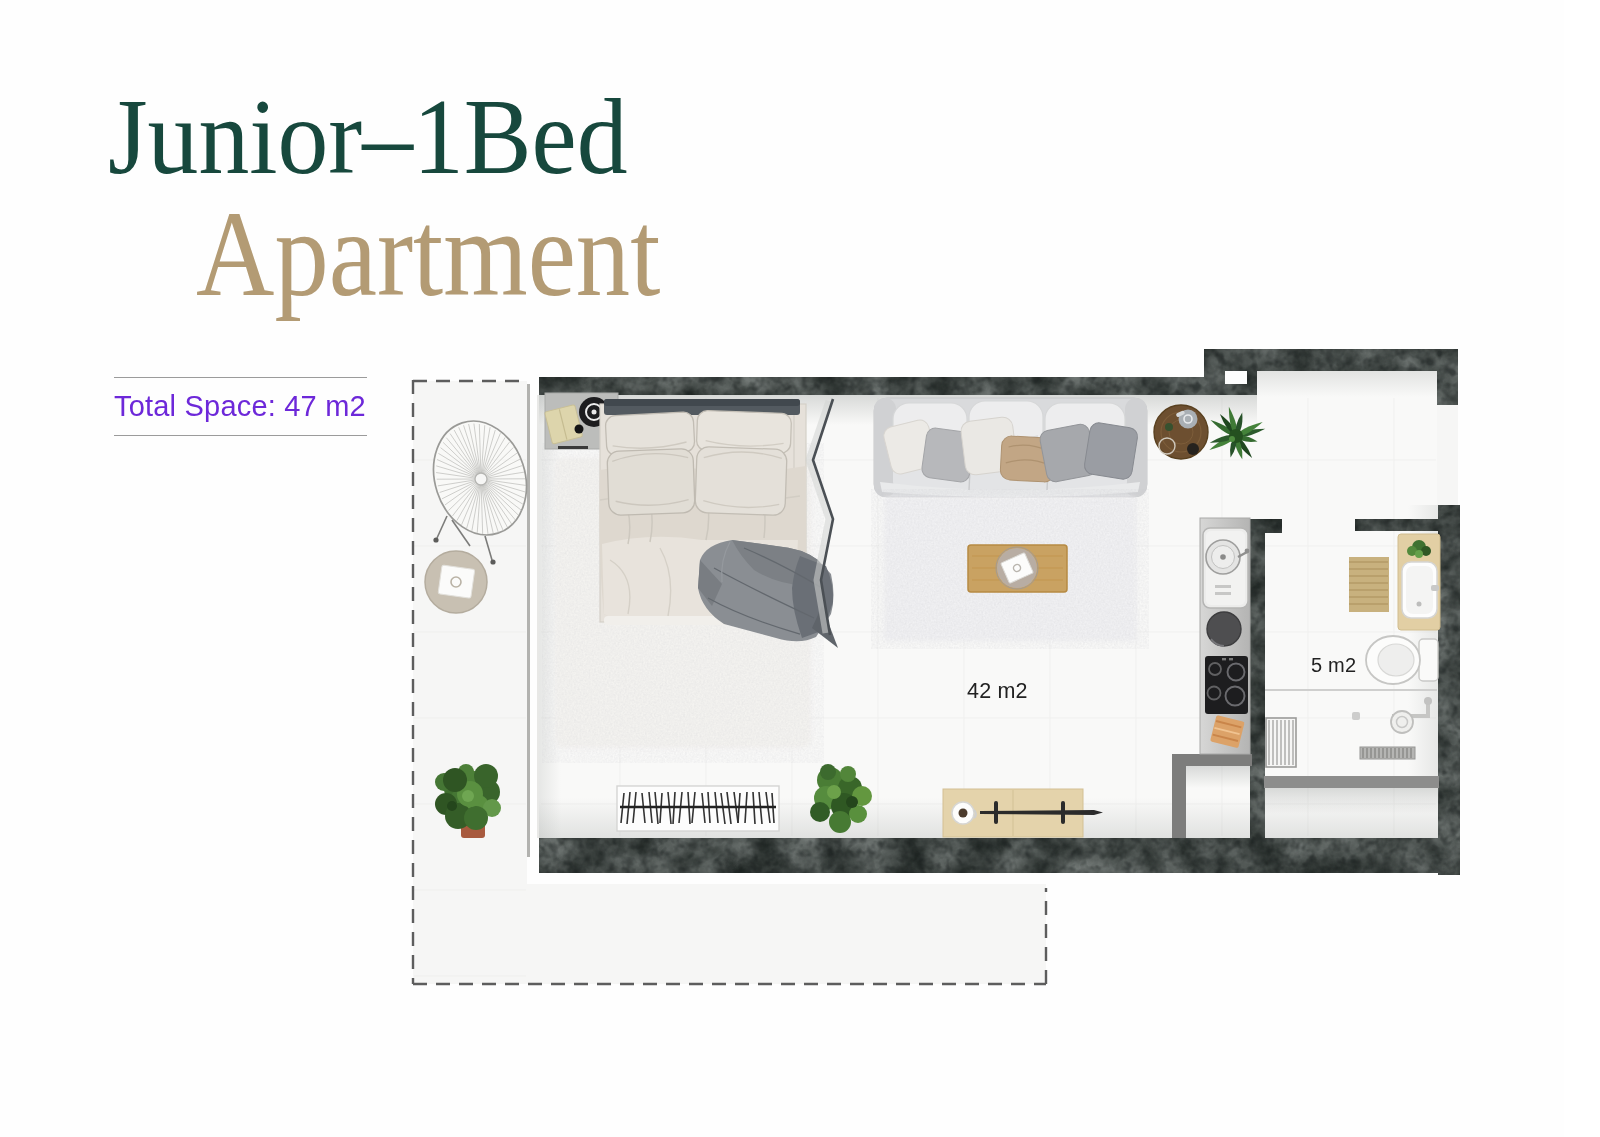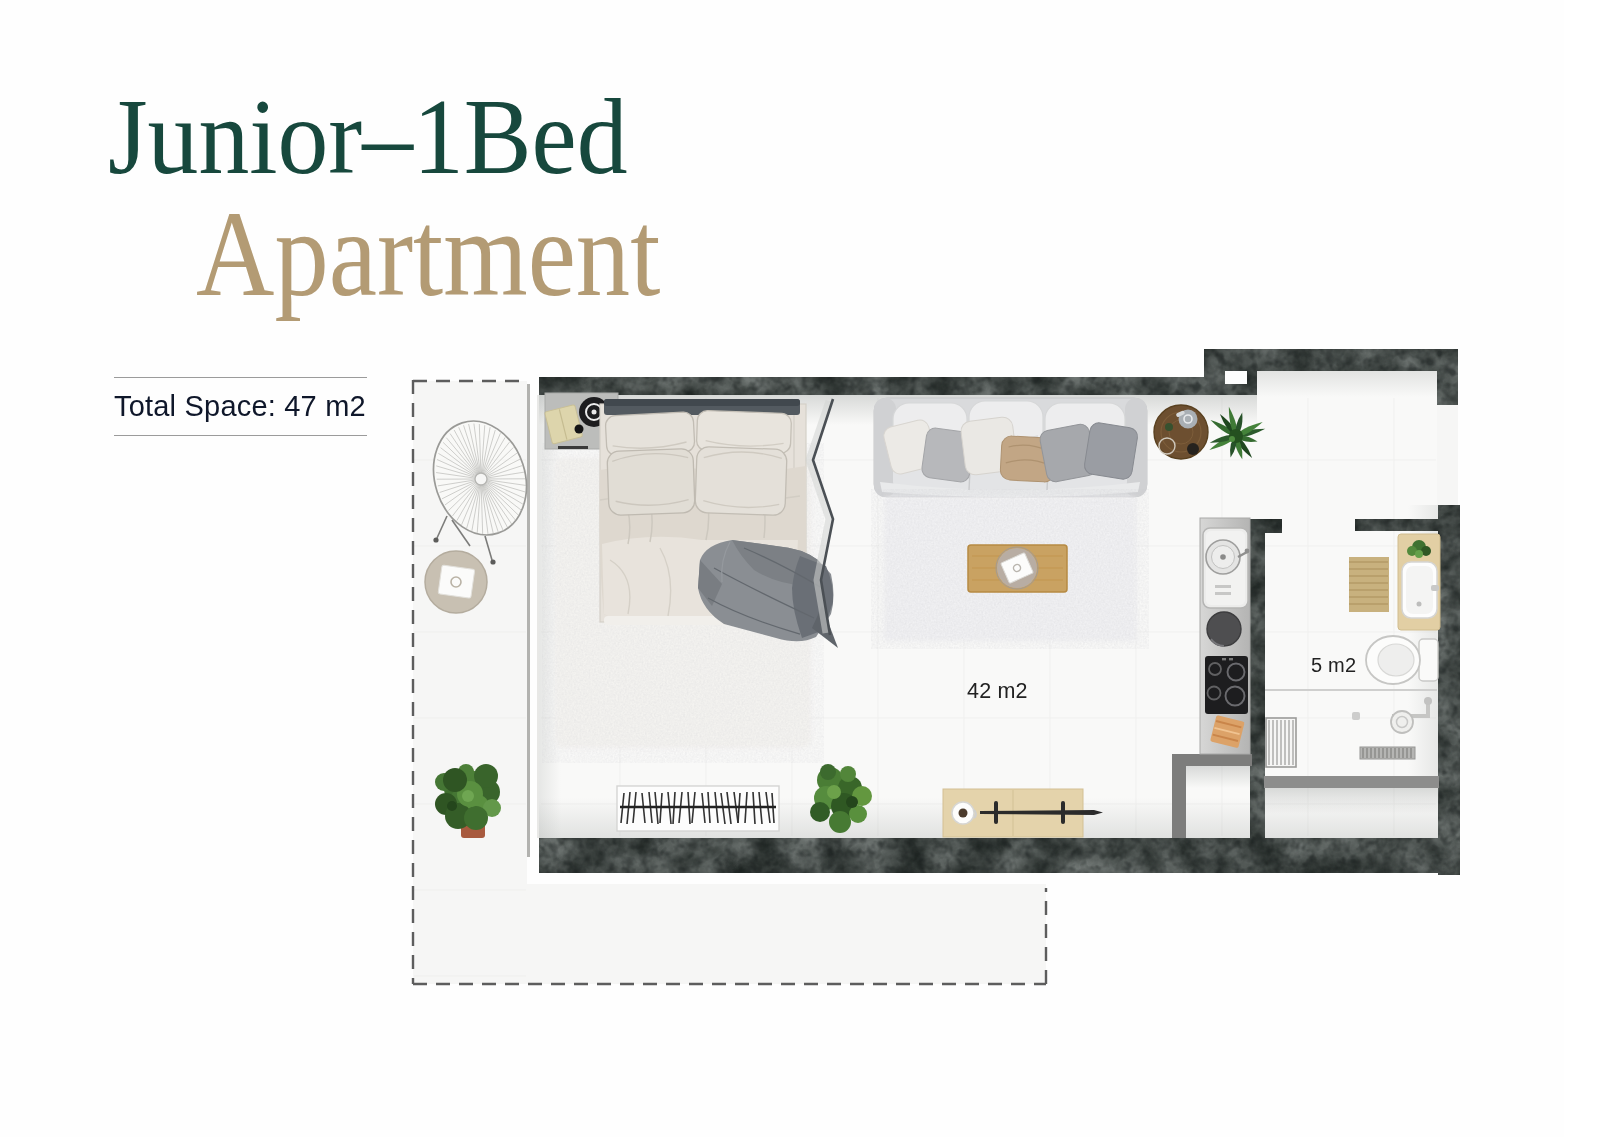--- a/index.html
+++ b/index.html
@@ -1,20 +1,20 @@
 <!DOCTYPE html>
 <html><head><meta charset="utf-8">
 <style>
 html,body{margin:0;padding:0;}
 body{width:1600px;height:1137px;background:#ffffff;font-family:"Liberation Sans",sans-serif;overflow:hidden}
 .page{position:relative;width:1564px;height:1137px;background:#fefefe}
 .t1{position:absolute;left:108px;top:76px;font-family:"Liberation Serif",serif;font-size:107px;color:#17483d;white-space:nowrap;transform:scaleX(0.95);transform-origin:left top}
 .t2{position:absolute;left:196px;top:184px;font-family:"Liberation Serif",serif;font-size:122px;color:#b39b74;white-space:nowrap;transform:scaleX(0.89);transform-origin:left top}
 .ts{position:absolute;left:114px;top:377px;width:253px;height:57px;border-top:1.5px solid #9b9b9b;border-bottom:1.5px solid #9b9b9b;display:flex;align-items:center}
-.ts span{font-size:29px;color:#0f172a;letter-spacing:0.2px;white-space:nowrap}
+.ts span{font-size:29px;color:#6d28d9;letter-spacing:0.2px;white-space:nowrap}
 </style></head><body>
 <div class="page">
 
 <div class="t1">Junior–1Bed</div>
 
 <div class="t2">Apartment</div>
 
 <div class="ts">
       <span>Total Space: 47 m2</span>
     </div>

